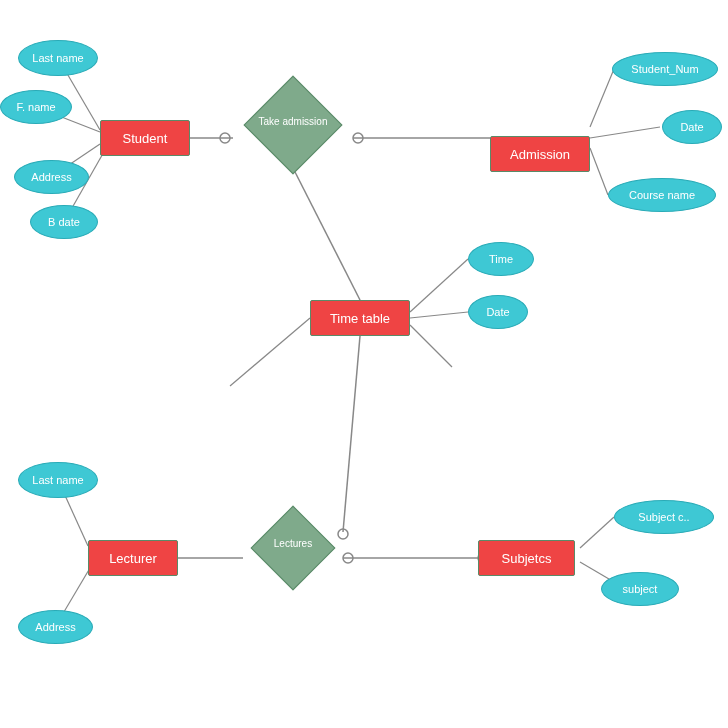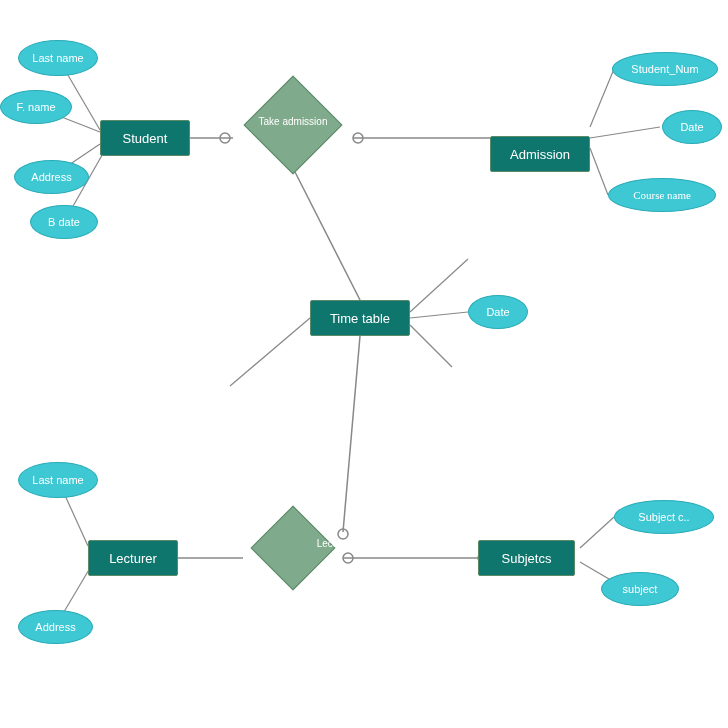--- a/index.html
+++ b/index.html
@@ -17,21 +17,21 @@
     }
     svg#lines {
       position: absolute;
       top: 0; left: 0;
       width: 728px;
       height: 728px;
       pointer-events: none;
     }
     .entity {
       position: absolute;
-      background: #0f766e;
+      background: #ef4444;
       color: #fff;
       font-size: 13px;
       font-weight: 500;
       display: flex;
       align-items: center;
       justify-content: center;
       text-align: center;
       border: 1.5px solid #5a8a68;
     }
     .entity-rect {
@@ -137,21 +137,21 @@
     <span>Subjetcs</span>
   </div>
 
   <div style="position:absolute;left:233px;top:108px;width:120px;height:60px;">
     <div class="diamond-inner" style="width:70px;height:70px;position:absolute;top:-18px;left:25px;"></div>
     <span class="diamond-label" style="top:8px;left:0;width:120px;">Take admission</span>
   </div>
 
   <div style="position:absolute;left:243px;top:532px;width:100px;height:52px;">
     <div class="diamond-inner" style="width:60px;height:60px;position:absolute;top:-14px;left:20px;"></div>
-    <span class="diamond-label" style="top:6px;left:12px;width:100px;text-align:right;">Lectures</span>
+    <span class="diamond-label" style="top:6px;left:0;width:100px;">Lectures</span>
   </div>
 
   <div class="attr-ellipse" style="left:18px;top:40px;width:80px;height:36px;">
     <span>Last name</span>
   </div>
 
   <div class="attr-ellipse" style="left:0px;top:90px;width:72px;height:34px;">
     <span>F. name</span>
   </div>
 
@@ -164,24 +164,27 @@
   </div>
 
   <div class="attr-ellipse" style="left:612px;top:52px;width:106px;height:34px;">
     <span>Student_Num</span>
   </div>
 
   <div class="attr-ellipse" style="left:662px;top:110px;width:60px;height:34px;">
     <span>Date</span>
   </div>
 
-  <div class="attr-ellipse" style="left:608px;top:178px;width:108px;height:34px;font-family:Liberation Serif, serif;">
+  <div class="attr-ellipse" style="left:608px;top:178px;width:108px;height:34px;">
     <span>Course name</span>
   </div>
 
+  <div class="attr-ellipse" style="left:468px;top:242px;width:66px;height:34px;">
+    <span>Time</span>
+  </div>
 
   <div class="attr-ellipse" style="left:468px;top:295px;width:60px;height:34px;">
     <span>Date</span>
   </div>
 
 
 
   <div class="attr-ellipse" style="left:18px;top:462px;width:80px;height:36px;">
     <span>Last name</span>
   </div>

